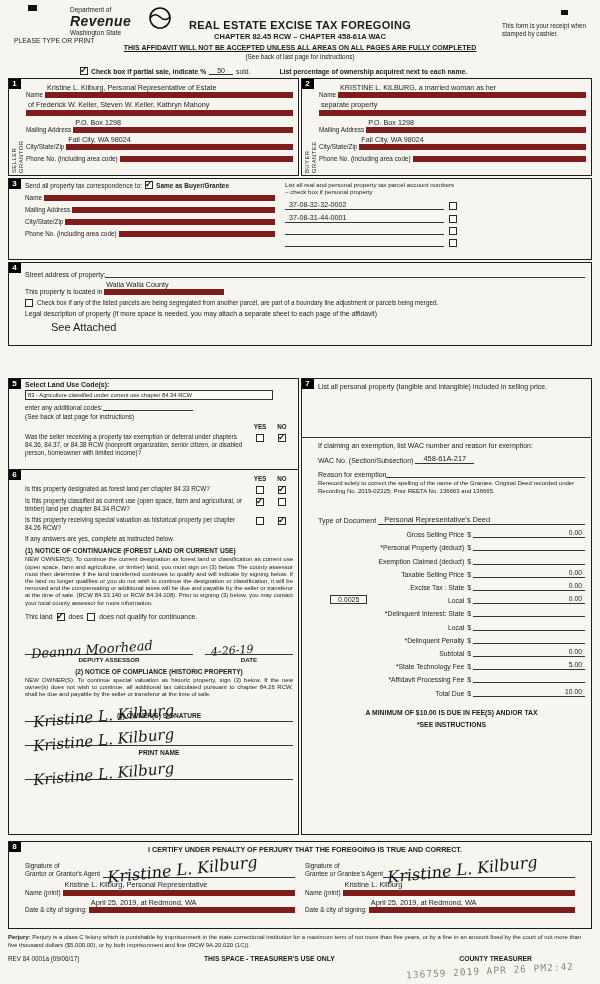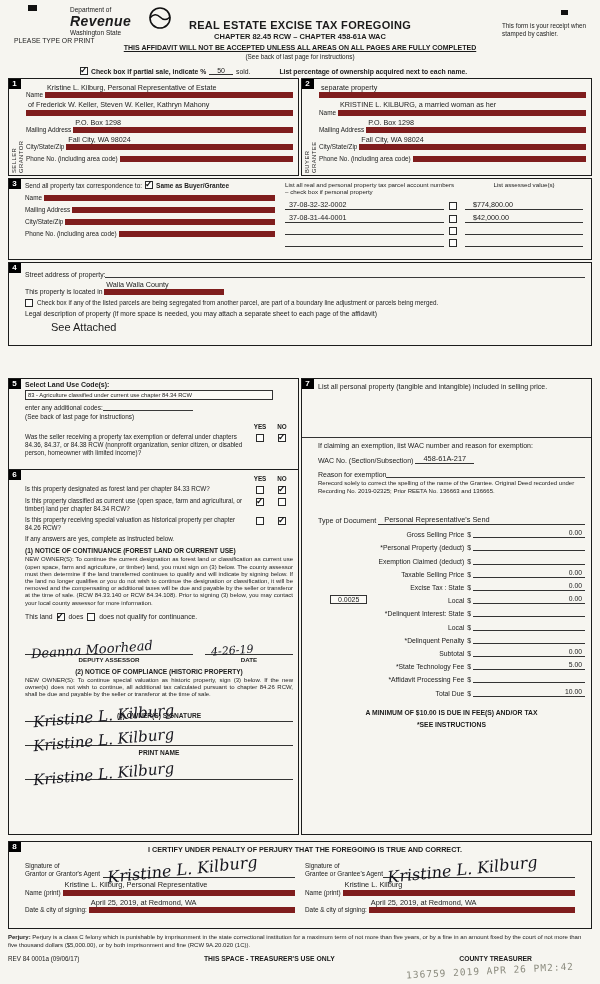--- a/index.html
+++ b/index.html
@@ -186,25 +186,25 @@
           <span class="fval"></span>
         </div>
     </div>
     <div class="box pbox">
       <div class="badge">2</div>
       <div class="vert">
         <span>BUYER</span>
         <span>GRANTEE</span>
       </div>
       <div class="frow">
-          <span class="fval">separate property</span>
-        </div>
-      <div class="frow">
           <span class="flabel">Name</span>
           <span class="fval">KRISTINE L. KILBURG,  a married woman as her</span>
+        </div>
+      <div class="frow">
+          <span class="fval">separate property</span>
         </div>
       <div class="frow">
           <span class="flabel">Mailing Address</span>
           <span class="fval">P.O. Box 1298</span>
         </div>
       <div class="frow">
           <span class="flabel">City/State/Zip</span>
           <span class="fval">Fall City, WA 98024</span>
         </div>
       <div class="frow">
@@ -250,27 +250,20 @@
           <span class="cb pchk"></span>
         </div>
       <div class="prow">
           <span class="pnum"></span>
           <span class="cb pchk"></span>
         </div>
       <div class="prow">
           <span class="pnum"></span>
           <span class="cb pchk"></span>
         </div>
-    </div>
-    <div class="s3c">
-      <div class="colhead ctr">List assessed value(s)</div>
-      <div class="vval">$774,800.00</div>
-      <div class="vval">$42,000.00</div>
-      <div class="vval"></div>
-      <div class="vval"></div>
     </div>
   </div>
 
   <div class="box s4">
     <div class="badge">4</div>
     <div class="r">
         <span>Street address of property:</span>
         <span class="fill"></span>
       </div>
     <div class="r"><span>This property is located in</span>&nbsp;<span class="fval" style="flex:none;min-width:120px;">Walla Walla County</span></div>
@@ -389,21 +382,21 @@
         <div class="badge">7</div>
         <div class="s7-title">List all  personal property (tangible and intangible) included in selling price.</div>
         <div class="s7-div"></div>
         <div class="exempt-intro">If claiming an exemption, list WAC number and reason for exemption:</div>
         <div class="wacrow"><span>WAC No. (Section/Subsection)</span>&nbsp;<span class="wacval">458-61A-217</span></div>
         <div class="wacrow">
             <span>Reason for exemption</span>
             <span class="fill"></span>
           </div>
         <div class="reason">Rerecord solely to correct the spelling of the name of the Grantee. Original Deed recorded under Recording No. 2019-02325; Prior REETA No. 136663 and 136665.</div>
-        <div class="docrow"><span>Type of Document</span>&nbsp;<span class="docval" style="flex:1;">Personal Representative's Send</span></div>
+        <div class="docrow"><span>Type of Document</span>&nbsp;<span class="docval" style="flex:1;">Personal Representative's Deed</span></div>
 
         <div class="mrow">
             <span class="mlabel">Gross Selling Price</span>
             <span class="dollar">$</span>
             <span class="mline">0.00</span>
           </div>
         <div class="mrow">
             <span class="mlabel">*Personal Property (deduct)</span>
             <span class="dollar">$</span>
             <span class="mline"></span>

